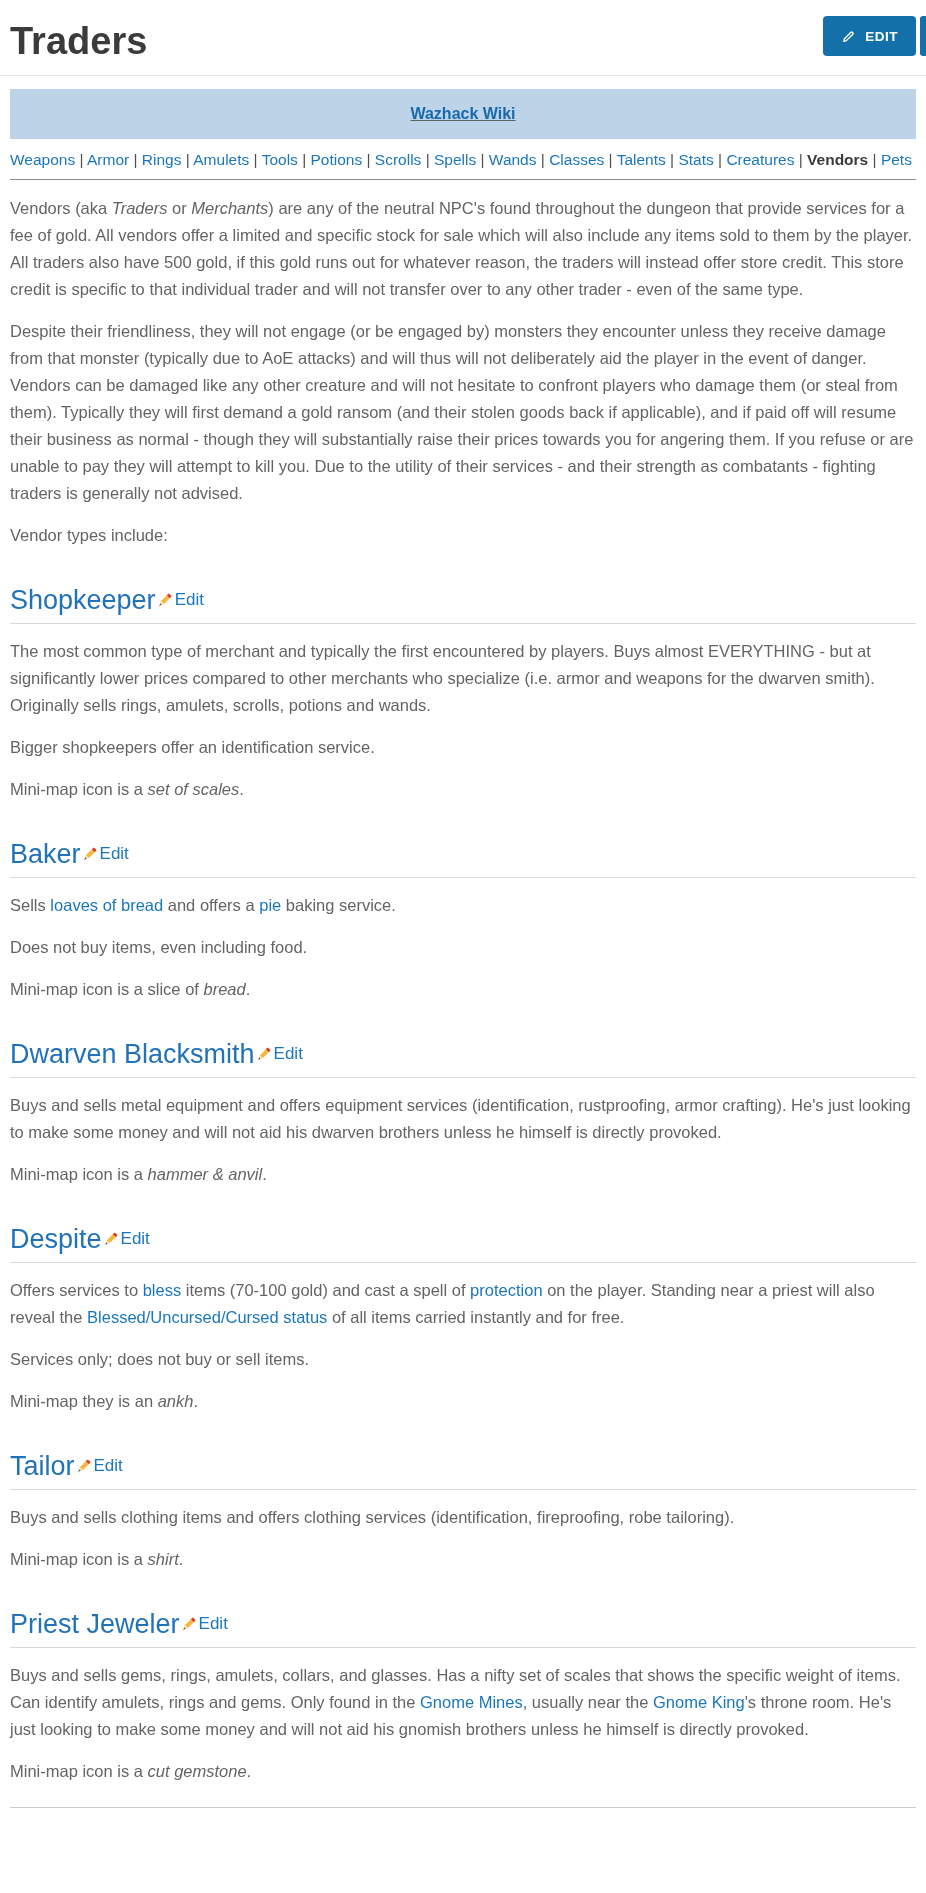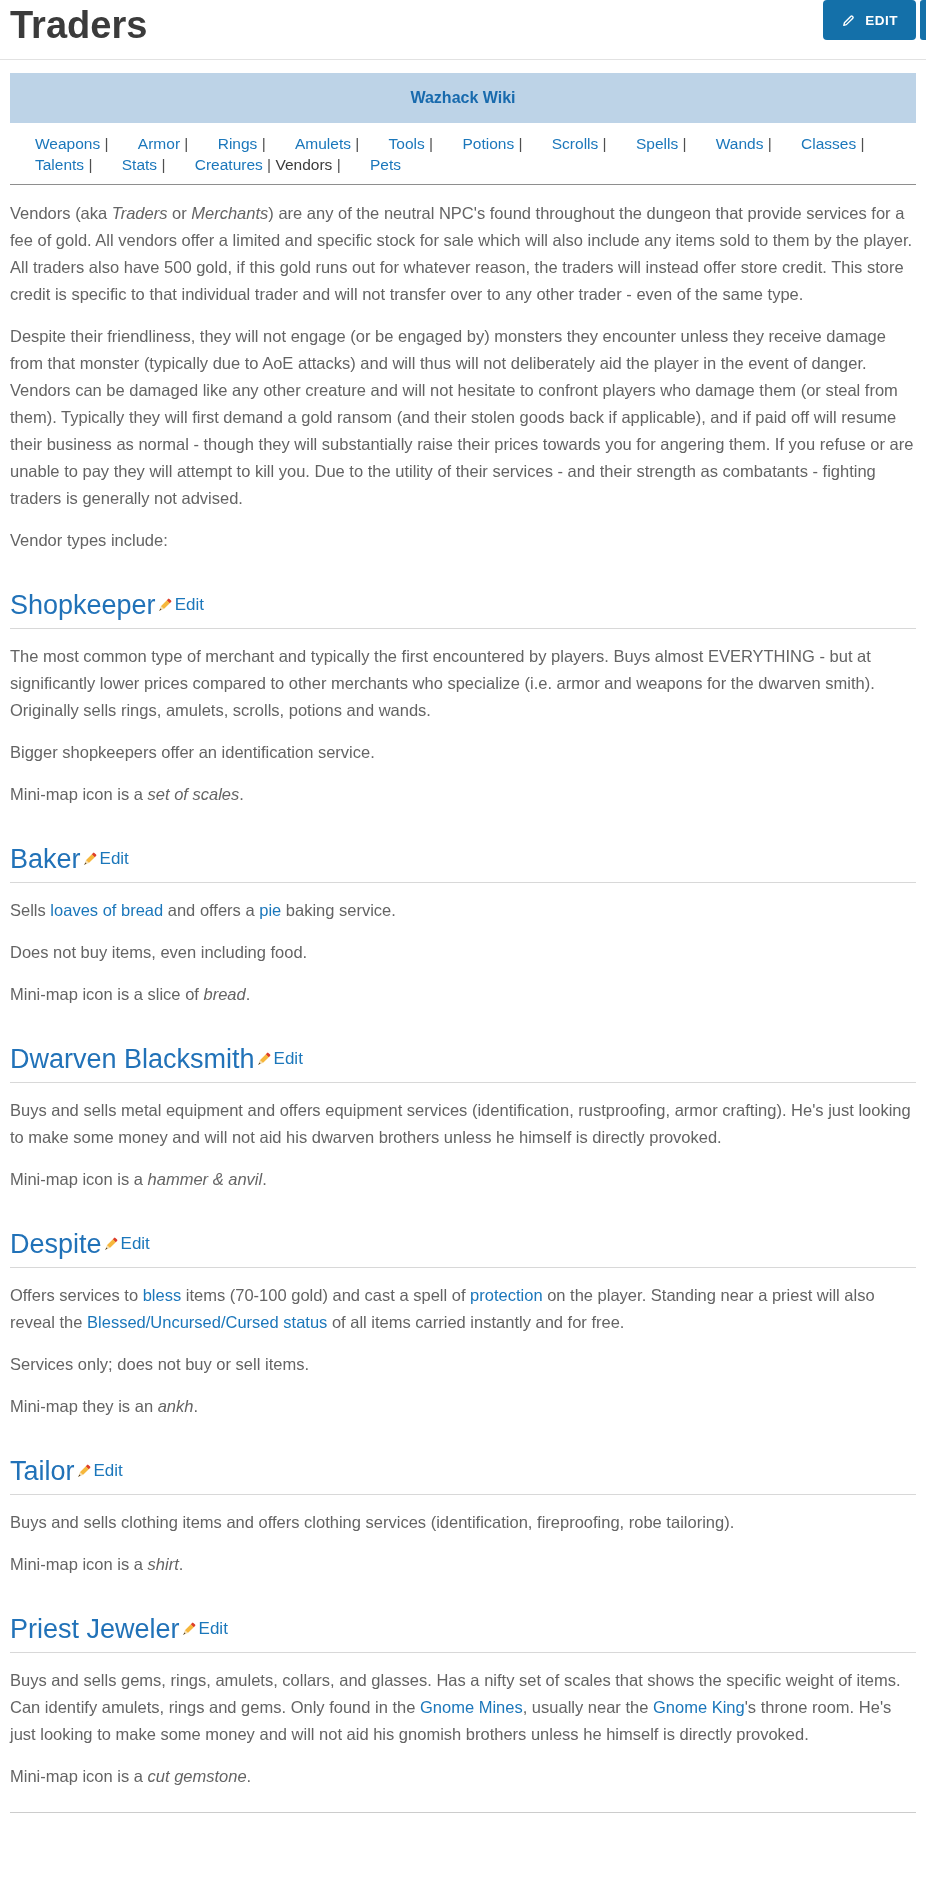--- a/index.html
+++ b/index.html
@@ -2,21 +2,21 @@
 <html style="--accent-blue: #1b77bb; --heading-blue: #2172b8; --button-blue: #1470a9; --banner-bg: #bdd3e7; --banner-text: #186aad; --title-text: #3b3b3b; --body-text: #646464;"><head>
 <meta charset="utf-8">
 <style>
   * { box-sizing: border-box; }
   html, body { margin: 0; padding: 0; background: #ffffff; }
   body {
     width: 926px;
     font-family: "Liberation Sans", sans-serif;
     color: var(--body-text, #646464);
   }
-  .page { padding: 0 10px; position: relative; }
+  .page { padding: 16px 10px; position: relative; }
 
   
   .page-header { position: relative; padding-top: 2px; min-height: 46px; }
   h1.page-title {
     margin: 0; font-size: 38px; line-height: 46px; font-weight: bold;
     color: var(--title-text, #3b3b3b);
   }
   .header-actions { position: absolute; top: 0; right: 0; display: flex; align-items: flex-start; }
   .edit-btn {
     background: var(--button-blue, #1470a9);
@@ -28,27 +28,27 @@
   .edge-sliver {
     position: absolute; right: -10px; top: 0; width: 6px; height: 40px;
     background: var(--button-blue, #1470a9); border-radius: 3px 0 0 3px;
   }
   hr { border: none; }
   .header-divider { border-top: 1px solid #e2e2e2; margin: 11px -10px 0; }
 
   
   .banner {
     margin-top: 13px; background: var(--banner-bg, #bdd3e7);
-    text-align: center; padding: 16px 0;
+    text-align: center; padding: 16px 0; text-decoration: underline;
   }
   .banner span { font-weight: bold; font-size: 16px; color: var(--banner-text, #186aad); }
   .wiki-nav { margin-top: 10px; font-size: 15.5px; line-height: 21px; }
-  .nav-link { color: var(--accent-blue, #1b77bb); text-decoration: none; cursor: pointer; margin-left: 25px; }
+  .nav-link { color: var(--accent-blue, #1b77bb); text-decoration: none; cursor: pointer; }
   .nav-sep { color: #4f4f4f; }
-  .nav-current { color: #3b3b3b; font-weight: normal; }
+  .nav-current { color: #3b3b3b; font-weight: bold; }
   .nav-divider { border-top: 1px solid #8e8e8e; margin: 9px 0 0; }
 
   
   #content { margin-top: 15px; font-size: 16.5px; line-height: 27px; }
   #content p { margin: 0 0 15px; }
   .text-link { color: var(--accent-blue, #1b77bb); text-decoration: none; cursor: pointer; }
   em { font-style: italic; }
 
   
   .vendor-section { margin-top: 34px; }

